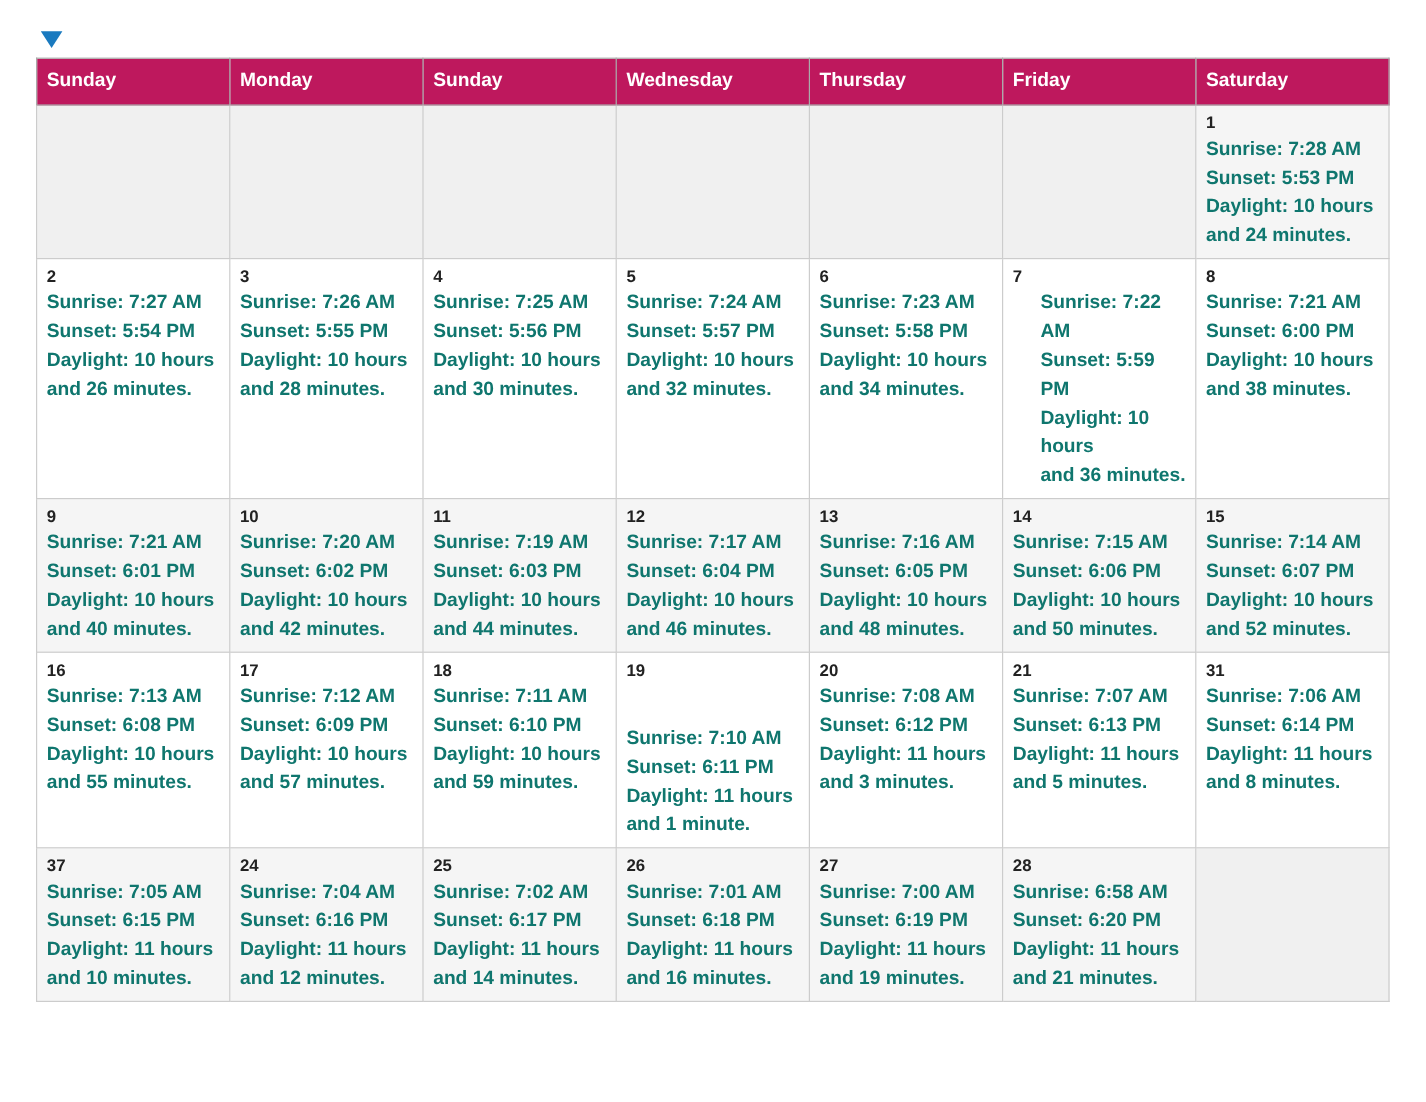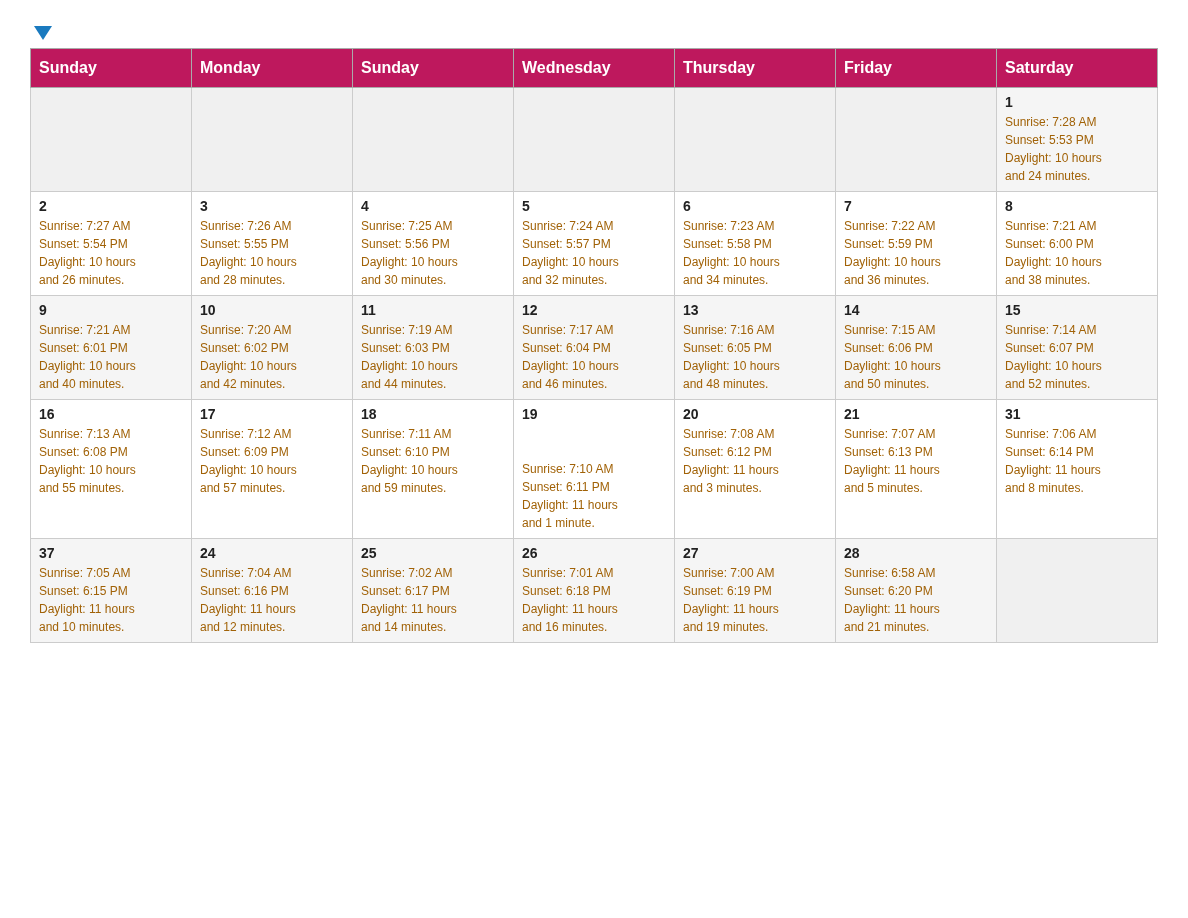--- a/index.html
+++ b/index.html
@@ -70,23 +70,24 @@
       background-color: #fff;
     }
     .day-number {
       font-size: 14px;
       font-weight: bold;
       color: #222;
       display: block;
       margin-bottom: 3px;
     }
     .day-info {
-      font-size: 12px;
-      color: #a16207;
+      font-size: 16px;
+      color: #0f766e;
       line-height: 1.5;
+      font-weight: bold;
     }
     .empty-cell {
       background-color: #f0f0f0 !important;
     }
     .logo-wrapper {
       display: flex;
       flex-direction: column;
       align-items: flex-start;
     }
     .logo-line1 {
@@ -172,21 +173,21 @@
         </td>
         <td>
           <span class="day-number">6</span>
           <div class="day-info" style="white-space: pre-line;">Sunrise: 7:23 AM
 Sunset: 5:58 PM
 Daylight: 10 hours
 and 34 minutes.</div>
         </td>
         <td>
           <span class="day-number">7</span>
-          <div class="day-info" style="white-space: pre-line;">Sunrise: 7:22 AM
+          <div class="day-info" style="white-space: pre-line; margin-left: 23px;">Sunrise: 7:22 AM
 Sunset: 5:59 PM
 Daylight: 10 hours
 and 36 minutes.</div>
         </td>
         <td>
           <span class="day-number">8</span>
           <div class="day-info" style="white-space: pre-line;">Sunrise: 7:21 AM
 Sunset: 6:00 PM
 Daylight: 10 hours
 and 38 minutes.</div>

